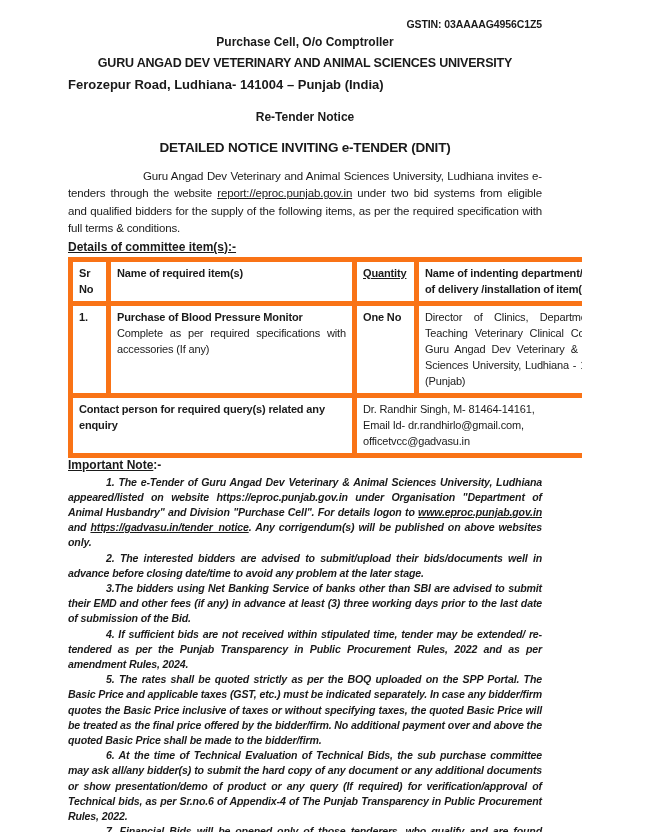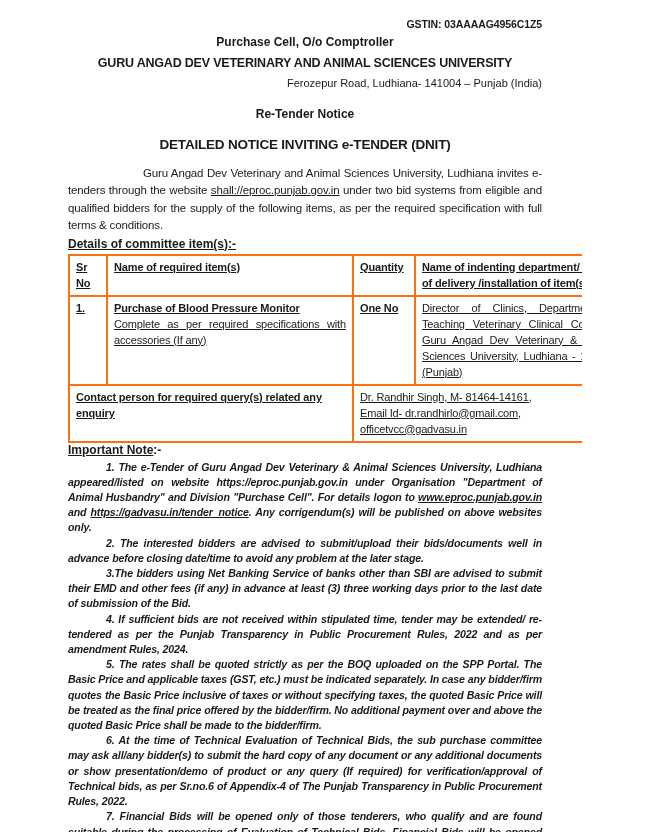--- a/index.html
+++ b/index.html
@@ -18,21 +18,21 @@
   .bold { font-weight: bold; }
 
   .gstin {
     text-align: right;
     font-size: 10.5px;
     font-weight: bold;
     letter-spacing: -0.1px;
   }
   .t-office   { margin-top: 5px;  text-align: center; font-weight: bold; font-size: 12px; }
   .t-univ     { margin-top: 7px;  text-align: center; font-weight: bold; font-size: 12.5px; letter-spacing: -0.2px; }
-  .t-addr     { margin-top: 7px;  text-align: right; font-weight: normal; font-size: 11px; }
+  .t-addr     { margin-top: 7px;  text-align: left; font-weight: bold; font-size: 13px; }
   .t-retender { margin-top: 18px; text-align: center; font-weight: bold; font-size: 12px; }
   .t-dnit     { margin-top: 16px; text-align: center; font-weight: bold; font-size: 13.5px; letter-spacing: -0.2px; }
 
   .intro {
     margin: 13px 0 0 0;
     font-size: 11.5px;
     line-height: 17.4px;
     text-align: justify;
     text-indent: 75px;
     letter-spacing: -0.15px;
@@ -44,27 +44,26 @@
     font-size: 12px;
   }
 
   table.items {
     margin-top: 3px;
     width: 554px;
     border-collapse: collapse;
     table-layout: fixed;
   }
   table.items th, table.items td {
-    border: 2px solid #f97316;
+    border: 5px solid #f97316;
     vertical-align: top;
     padding: 3px 6px 4px 6px;
     font-size: 11px;
     line-height: 16px;
     letter-spacing: -0.15px;
-    text-decoration: underline;
   }
   table.items tr.head th {
     text-align: left;
     font-weight: bold;
     border-bottom-width: 2px;
   }
   td.just, th.just { text-align: justify; }
   .item-desc { text-align: justify; }
   .contact-val { font-size: 10.5px; line-height: 15.5px; }
 
@@ -94,21 +93,21 @@
 
     <div class="gstin">GSTIN: 03AAAAG4956C1Z5</div>
 
     <div class="t-office">Purchase Cell, O/o Comptroller</div>
     <div class="t-univ">GURU ANGAD DEV VETERINARY AND ANIMAL SCIENCES UNIVERSITY</div>
     <div class="t-addr">Ferozepur Road, Ludhiana- 141004 – Punjab (India)</div>
 
     <div class="t-retender">Re-Tender Notice</div>
     <div class="t-dnit">DETAILED NOTICE INVITING e-TENDER (DNIT)</div>
 
-    <p class="intro"><span>Guru Angad Dev Veterinary and Animal Sciences University, Ludhiana invites e-tenders through the website </span><span class="u">shall://eproc.punjab.gov.in</span><span> under two bid systems from eligible and qualified bidders for the supply of the following items, as per the required specification with full terms &amp; conditions.</span></p>
+    <p class="intro"><span>Guru Angad Dev Veterinary and Animal Sciences University, Ludhiana invites e-tenders through the website </span><span class="u">report://eproc.punjab.gov.in</span><span> under two bid systems from eligible and qualified bidders for the supply of the following items, as per the required specification with full terms &amp; conditions.</span></p>
 
     <div class="details-heading"><span class="u">Details of committee item(s):-</span></div>
 
     <table class="items">
       <colgroup>
         <col style="width:38px">
         <col style="width:246px">
         <col style="width:62px">
         <col style="width:208px">
       </colgroup>

